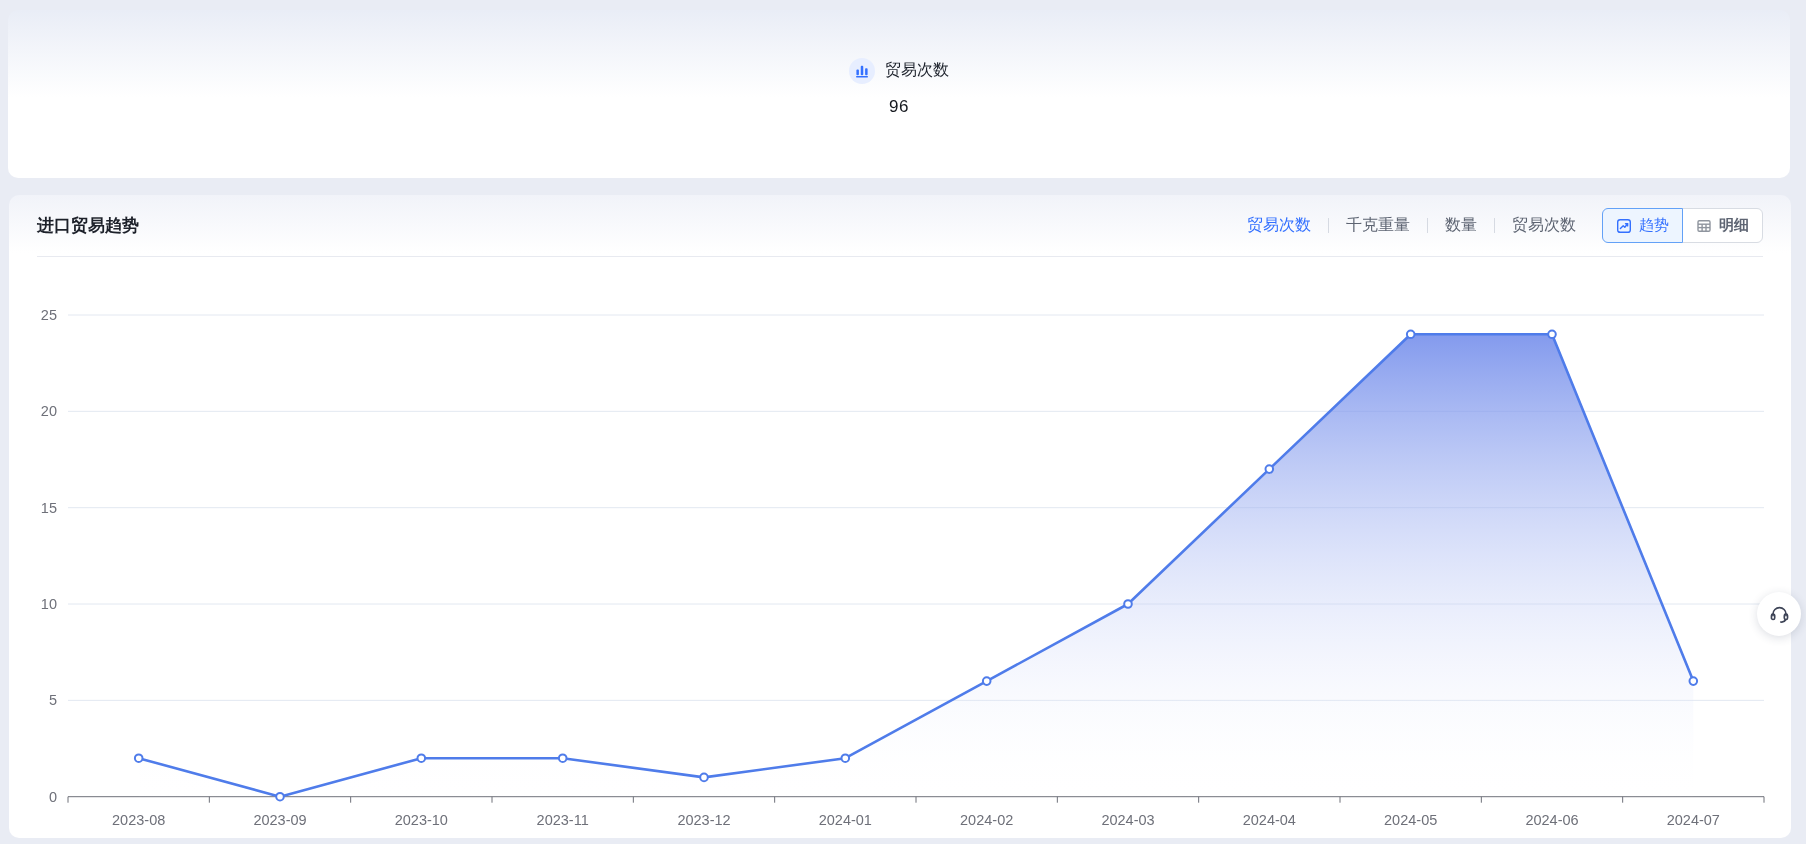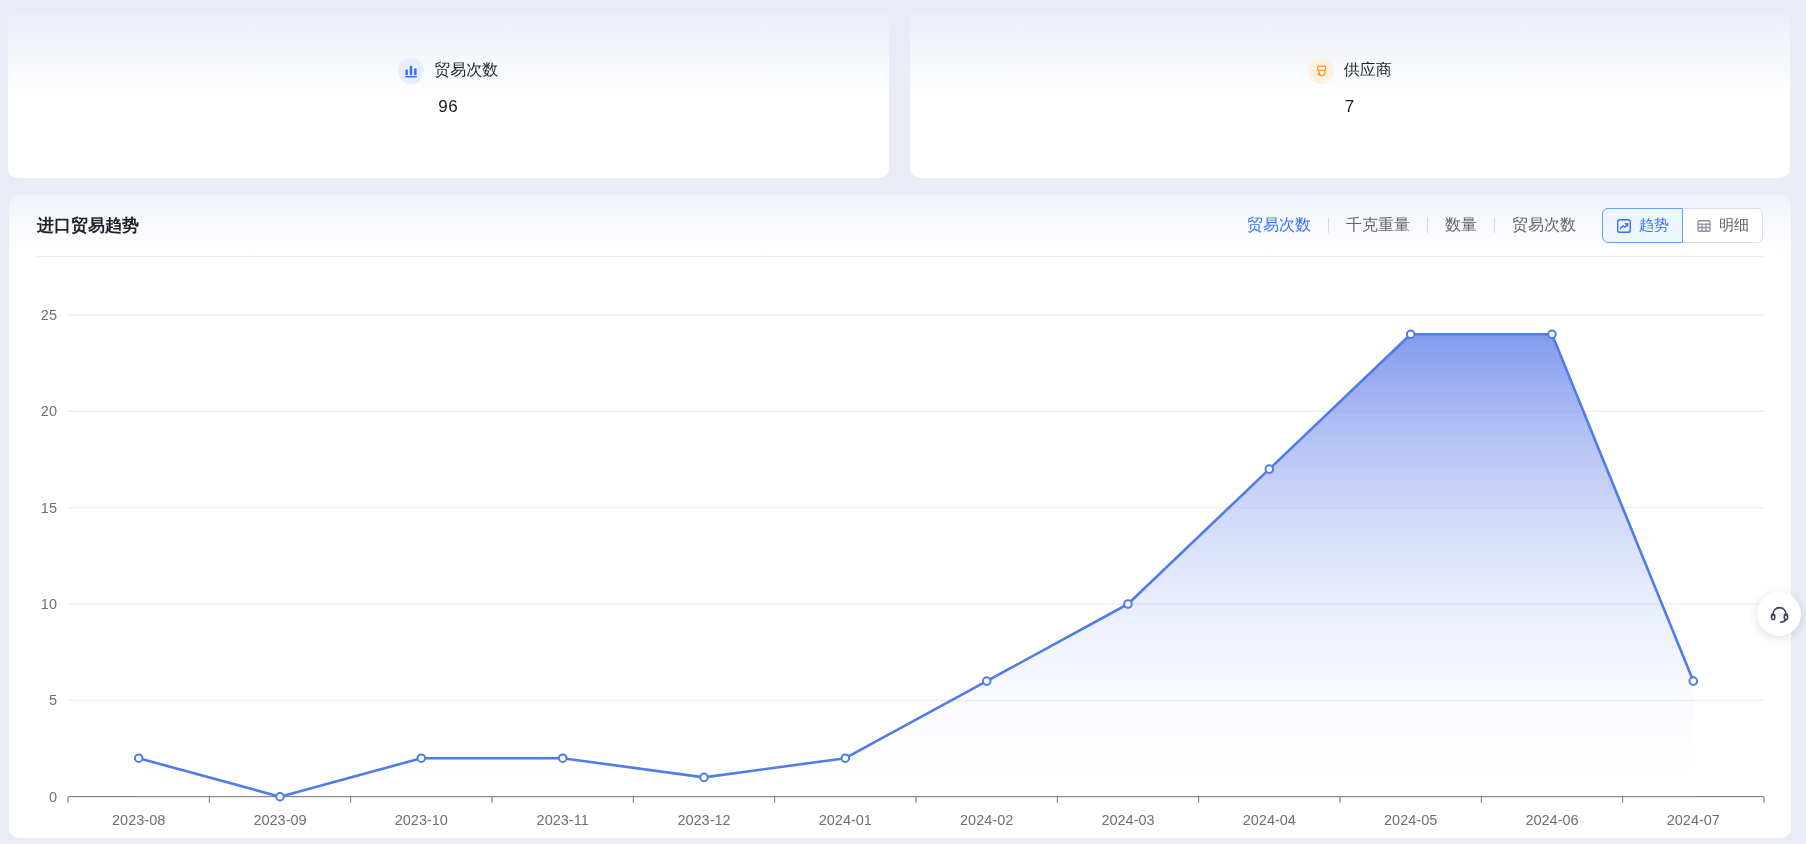--- a/index.html
+++ b/index.html
@@ -50,21 +50,21 @@
   .sep { width:1px; height:15px; background:#d6dae2; }
   .toggle-group { display:flex; }
   .toggle {
     height:35px; padding:0 13px;
     display:flex; align-items:center; gap:7px;
     background:#ffffff; border:1px solid #d8dce3;
     font-size:15px; color:#5d6472; cursor:pointer;
     font-family:inherit;
   }
   .toggle:first-child { border-radius:6px 0 0 6px; }
-  .toggle:last-child  { border-radius:0 6px 6px 0; margin-left:-1px; }
+  .toggle:last-child  { border-radius:0 6px 6px 0; margin-left:-1px;font-weight:bold; }
   .toggle.active {
     background:#edf5ff; border-color:#63a1f7; color:#3370ff;
     position:relative; z-index:1;
   }
   .chart { position:absolute; left:0; top:63px; width:1782px; height:580px; }
   .chart text { font-size:14.5px; fill:#6e7079; }
 
   
   .float-btn {
     position:absolute; left:1757px; top:592px; width:44px; height:44px;
@@ -89,35 +89,20 @@
             <rect x="5.75" y="1.8" width="2.5" height="9.4" rx="0.9" fill="#3370ff"></rect>
             <rect x="10.1" y="4.2" width="2.5" height="7" rx="0.9" fill="#3370ff"></rect>
             <rect x="1" y="12.1" width="12" height="1.4" rx="0.7" fill="#3370ff"></rect>
           </svg>
         </span>
         <span class="card-label">贸易次数</span>
       </div>
       <div class="card-value">96</div>
     </div>
 
-    <div class="card">
-      <div class="card-head">
-        <span class="icon-circle" style="background:#fdf1df">
-          <svg width="14" height="14" viewBox="0 0 14 14" fill="none" stroke="#f59b22" stroke-width="1.3" stroke-linecap="round" stroke-linejoin="round">
-            <rect x="3.6" y="2.1" width="8" height="4.3" rx="1"></rect>
-            <path d="M4.9 6.4 v3.4"></path>
-            <path d="M10.6 6.4 v1.4"></path>
-            <path d="M11.3 8.6 a3.4 3.4 0 0 1 -5.9 1.9"></path>
-            <path d="M5.2 8.9 l-0.9 1.6 1.9 0.4"></path>
-          </svg>
-        </span>
-        <span class="card-label">供应商</span>
-      </div>
-      <div class="card-value">7</div>
-    </div>
 
 
   </div>
 
   <div class="panel">
     <div class="panel-header">
       <div class="panel-title">进口贸易趋势</div>
       <div class="controls">
         <div class="metric-tabs">
           <span class="tab active">贸易次数</span>

